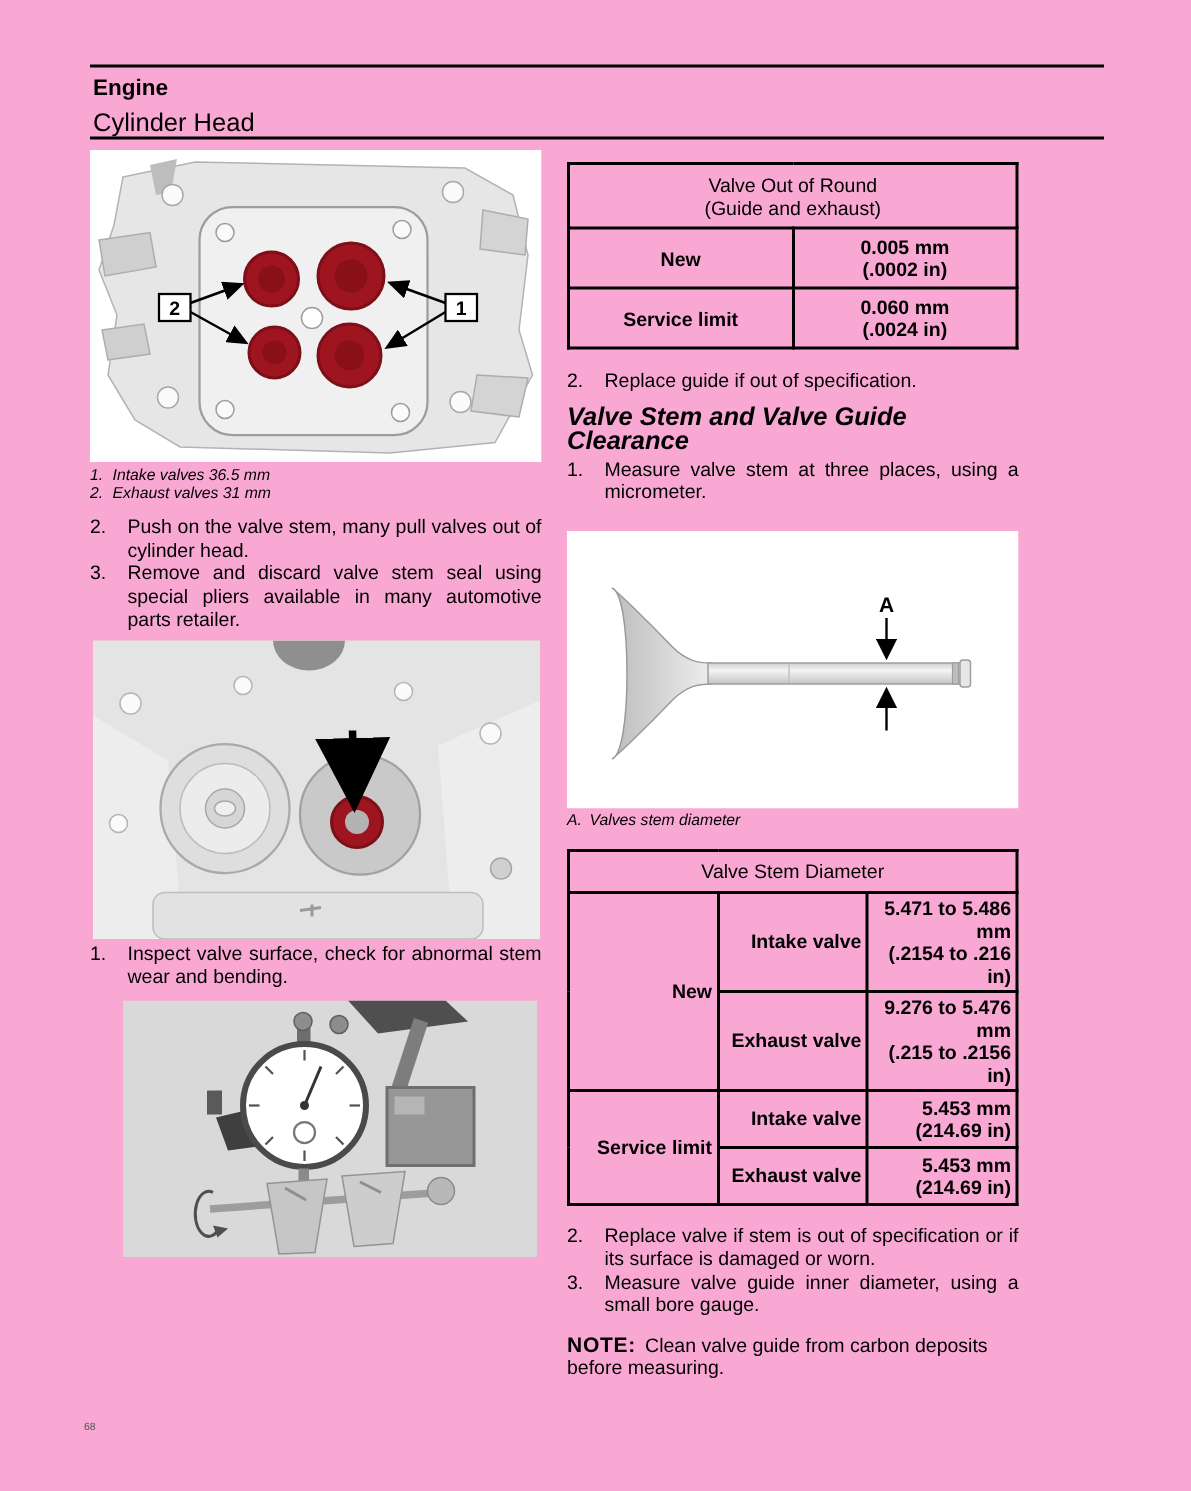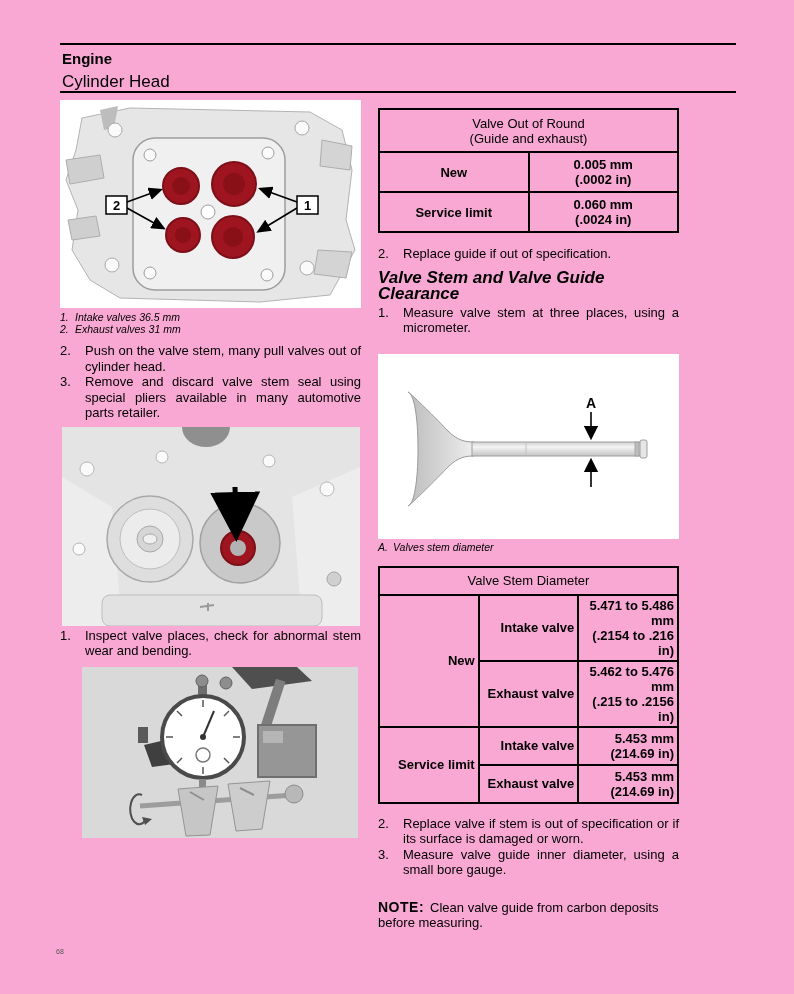--- a/index.html
+++ b/index.html
@@ -38,21 +38,21 @@
   .t1 td { height:40px; }
   .t1 .c-label { width:148px; }
   .t2 .title-row th { height:28px; }
   .t2 td { height:38px;text-align:right; }
   .t2 .c-group { width:79px; }
   .t2 .c-valve { width:77px; }
 
   .mt3 { margin-top:3px; } .mt6 { margin-top:6px; } .mt8 { margin-top:8px; }
   .mt12 { margin-top:12px; } .mt13 { margin-top:13px; } .mt18 { margin-top:18px; } .mt19 { margin-top:19px; }
 
-  .note { margin-top:22px; font-size:13px; line-height:15.5px; text-align:left; }
+  .note { margin-top:11px; font-size:13px; line-height:15.5px; text-align:left; }
   .note-label { font-weight:bold; font-size:14px; letter-spacing:0.5px; margin-right:6px; }
 
   .fig3-wrap { margin-top:8px; margin-left:22px; }
 
   .valve-caption { margin-top:2px; }
 
   .page-num { position:absolute; left:56px; top:948px; font-size:7px; color:#555; }
 </style>
 </head>
 <body>
@@ -166,21 +166,21 @@
       <circle cx="176" cy="121" r="8" fill="#b3b3b3"></circle>
 
       <line x1="173" y1="60" x2="174" y2="100" stroke="#000" stroke-width="5" marker-end="url(#ah2)"></line>
       <rect x="40" y="168" width="220" height="31" rx="8" fill="#e2e2e2" stroke="#bdbdbd"></rect>
       <path d="M138,180 l14,-2 M146,176 l0,8" stroke="#9a9a9a" stroke-width="2" fill="none"></path>
     </svg>
 
     <div class="steps" style="margin-top:2px;">
       <div class="step">
         <span class="step-num">1.</span>
-        <span class="step-body">Inspect valve places, check for abnormal stem wear and bending.</span>
+        <span class="step-body">Inspect valve surface, check for abnormal stem wear and bending.</span>
       </div>
     </div>
 
     <div class="fig3-wrap">
       <svg class="fig" width="276" height="171" viewBox="0 0 276 171">
         <rect x="0" y="0" width="276" height="171" fill="#d9d9d9"></rect>
 
         <polygon points="150,0 215,0 230,14 170,22" fill="#4f4f4f"></polygon>
         <rect x="186" y="12" width="10" height="50" fill="#7d7d7d" transform="rotate(18 191 37)"></rect>
         <rect x="176" y="58" width="58" height="52" fill="#969696" stroke="#6f6f6f" stroke-width="2"></rect>
@@ -312,21 +312,21 @@
         <td class="c-group" rowspan="2">New</td>
         <td class="c-valve">Intake valve</td>
         <td>
           <div>5.471 to 5.486 mm</div>
           <div>(.2154 to .216 in)</div>
         </td>
       </tr>
       <tr>
         <td class="c-valve">Exhaust valve</td>
         <td>
-          <div>5.462 to 5.476 mm</div>
+          <div>9.276 to 5.476 mm</div>
           <div>(.215 to .2156 in)</div>
         </td>
       </tr>
       <tr>
         <td class="c-group" rowspan="2">Service limit</td>
         <td class="c-valve">Intake valve</td>
         <td>
           <div>5.453 mm</div>
           <div>(214.69 in)</div>
         </td>

